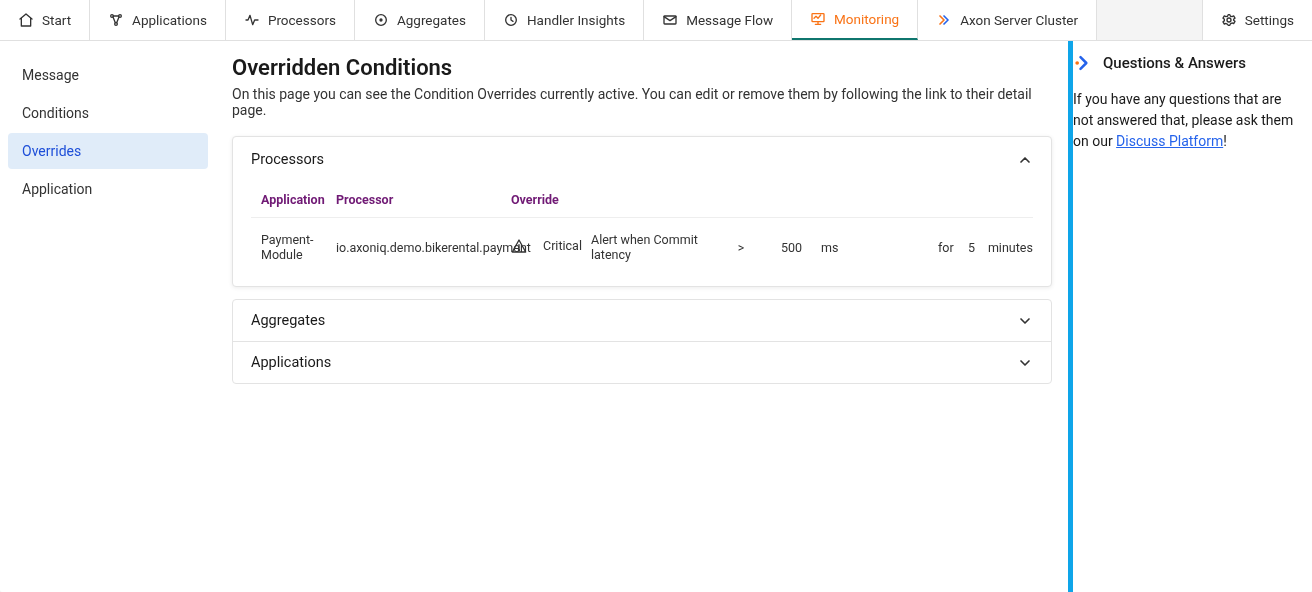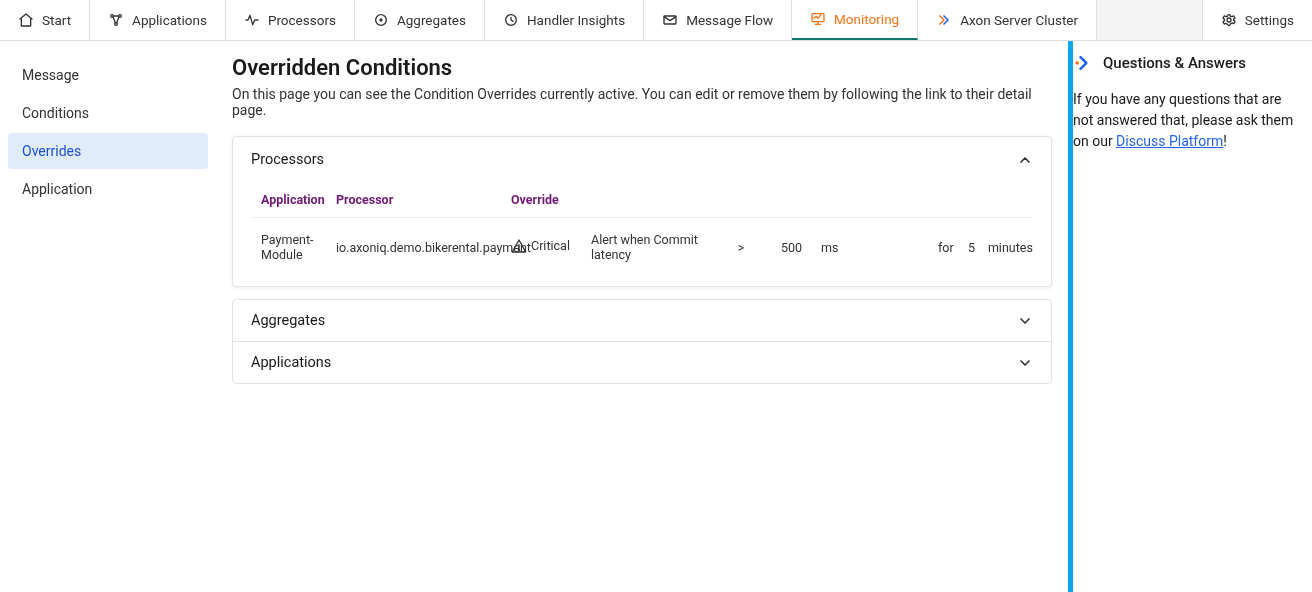--- a/index.html
+++ b/index.html
@@ -130,21 +130,21 @@
     color: #701a75;
   }
   table.override td {
     padding: 14px 10px;
     vertical-align: middle;
     font-size: 12.5px;
     color: #333;
   }
   .sev {
     display: inline-flex;
-    gap: 4px;
+    gap: 16px;
   }
   .sev .icon { width: 16px; height: 16px; display: inline-flex; }
   .collapsed-panels .row {
     display: flex;
     align-items: center;
     justify-content: space-between;
     padding: 12px 18px;
     border-top: 1px solid #e3e3e3;
     cursor: pointer;
     font-size: 14.5px;

